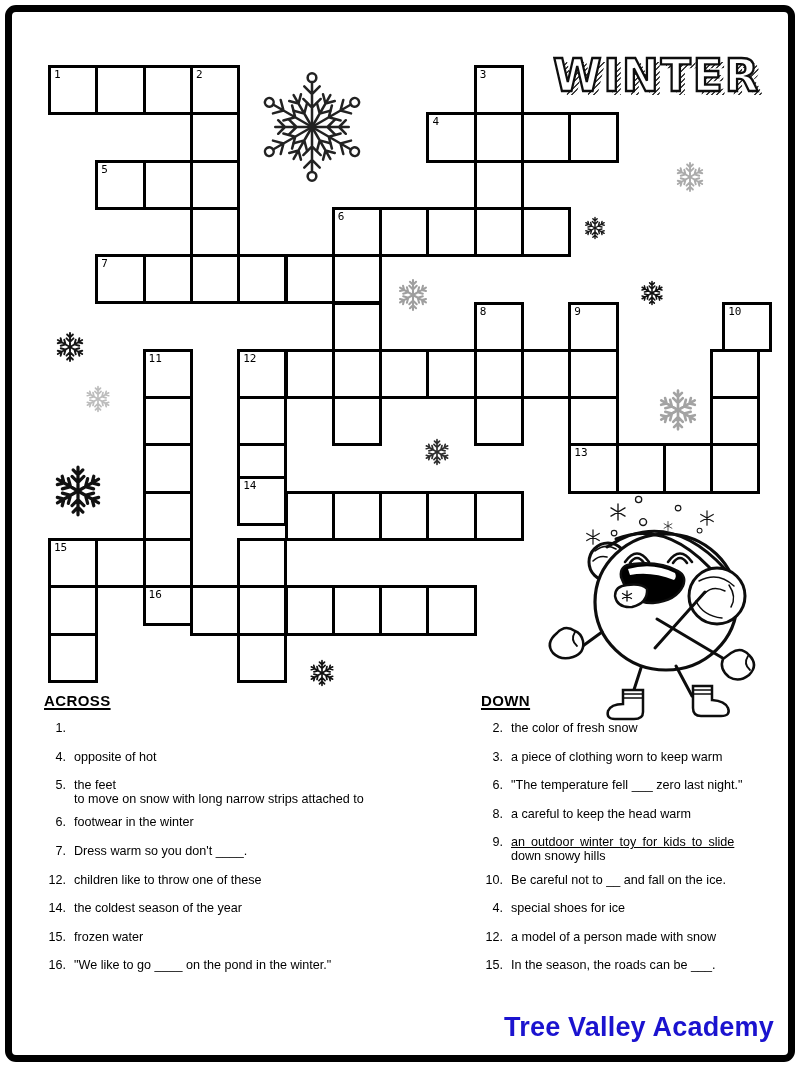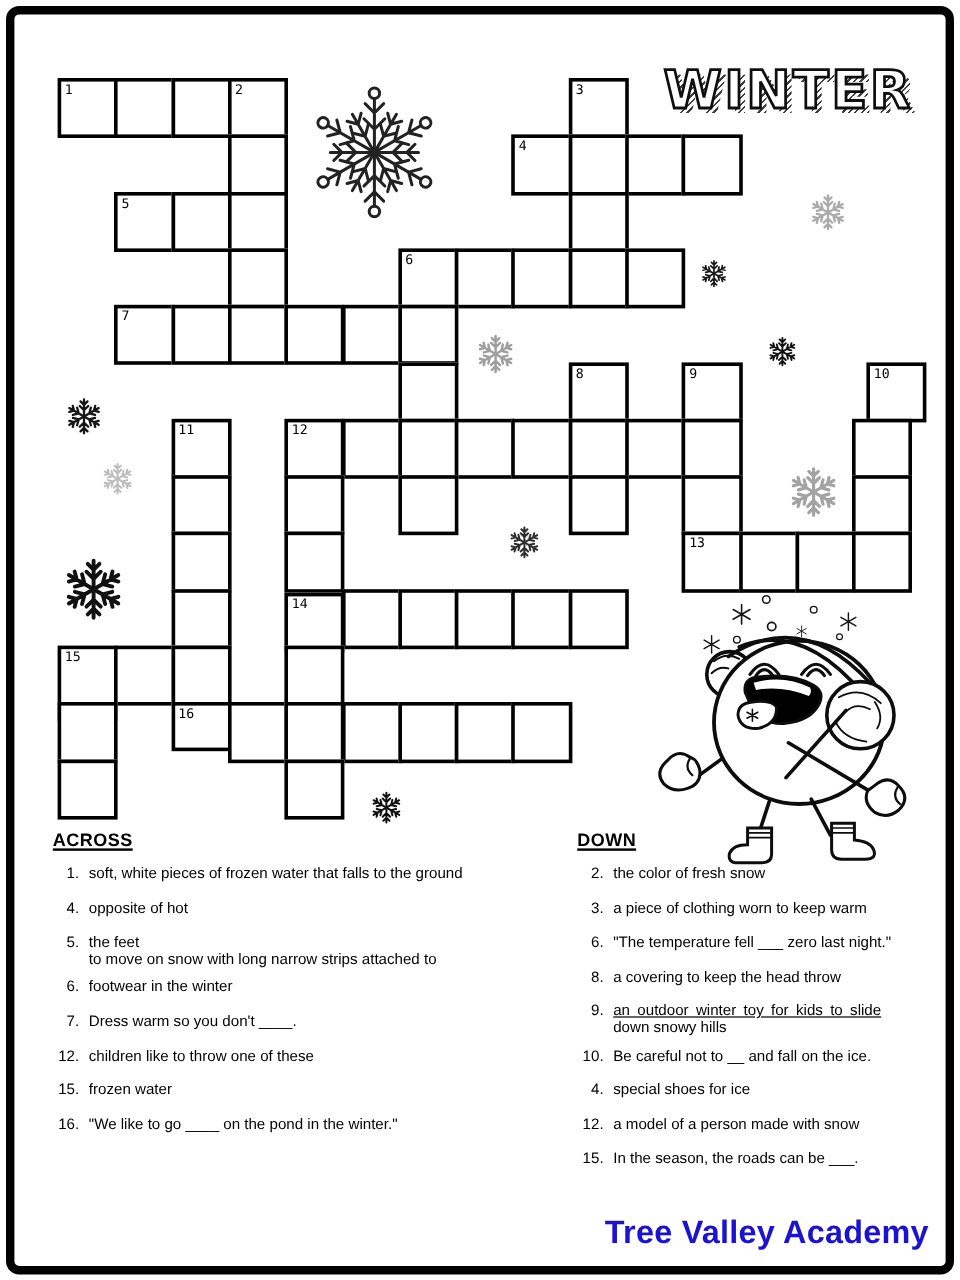--- a/index.html
+++ b/index.html
@@ -242,21 +242,21 @@
     <div class="cell" style="left: 710.2px; top: 396.1px; height: 50.3px; width: 50.3px;"></div>
     <div class="cell" style="left: 142.6px; top: 443.4px; height: 50.3px; width: 50.3px;"></div>
     <div class="cell" style="left: 237.2px; top: 443.4px; height: 50.3px; width: 50.3px;"></div>
     <div class="cell" style="left: 568.3px; top: 443.4px; height: 50.3px; width: 50.3px;">
       <span class="cn">13</span>
     </div>
     <div class="cell" style="left: 615.6px; top: 443.4px; height: 50.3px; width: 50.3px;"></div>
     <div class="cell" style="left: 662.9px; top: 443.4px; height: 50.3px; width: 50.3px;"></div>
     <div class="cell" style="left: 710.2px; top: 443.4px; height: 50.3px; width: 50.3px;"></div>
     <div class="cell" style="left: 142.6px; top: 490.7px; height: 50.3px; width: 50.3px;"></div>
-    <div class="cell" style="left: 237.2px; top: 494px; height: 50.3px; width: 50.3px; text-decoration: underline;">
+    <div class="cell" style="left: 237.2px; top: 476px; height: 50.3px; width: 50.3px; text-decoration: underline;">
       <span class="cn">14</span>
     </div>
     <div class="cell" style="left: 284.5px; top: 490.7px; height: 50.3px; width: 50.3px;"></div>
     <div class="cell" style="left: 331.8px; top: 490.7px; height: 50.3px; width: 50.3px;"></div>
     <div class="cell" style="left: 379.1px; top: 490.7px; height: 50.3px; width: 50.3px;"></div>
     <div class="cell" style="left: 426.4px; top: 490.7px; height: 50.3px; width: 50.3px;"></div>
     <div class="cell" style="left: 473.7px; top: 490.7px; height: 50.3px; width: 50.3px;"></div>
     <div class="cell" style="left: 48px; top: 538px; height: 63px; width: 50.3px;">
       <span class="cn">15</span>
     </div>
@@ -318,23 +318,20 @@
     <path d="M158,201 L177,201 L177,215 Q190,216 193,223 Q196,231 186,231 L166,231 Q158,231 158,223 Z" fill="#fff" stroke-width="2.5"></path>
     <path d="M159,205 L176,205 M159,209 L176,209" stroke-width="1.4"></path>
   </g>
 </svg>
 
 <div id="across-clues" class="clues">
   <div class="hdr">ACROSS</div>
   <div class="clue-list">
       <div class="clue">
         <div class="cnum">1.</div>
-        <div class="clines">
-          <div class="cline">soft, white pieces of frozen water that falls to the ground</div>
-        </div>
       </div>
       <div class="clue">
         <div class="cnum">4.</div>
         <div class="clines">
           <div class="cline">opposite of hot</div>
         </div>
       </div>
       <div class="clue multi">
         <div class="cnum">5.</div>
         <div class="clines">
@@ -351,20 +348,26 @@
       <div class="clue">
         <div class="cnum">7.</div>
         <div class="clines">
           <div class="cline">Dress warm so you don't ____.</div>
         </div>
       </div>
       <div class="clue">
         <div class="cnum">12.</div>
         <div class="clines">
           <div class="cline">children like to throw one of these</div>
+        </div>
+      </div>
+      <div class="clue">
+        <div class="cnum">14.</div>
+        <div class="clines">
+          <div class="cline">the coldest season of the year</div>
         </div>
       </div>
       <div class="clue">
         <div class="cnum">15.</div>
         <div class="clines">
           <div class="cline">frozen water</div>
         </div>
       </div>
       <div class="clue">
         <div class="cnum">16.</div>
@@ -392,21 +395,21 @@
       </div>
       <div class="clue">
         <div class="cnum">6.</div>
         <div class="clines">
           <div class="cline">"The temperature fell ___ zero last night."</div>
         </div>
       </div>
       <div class="clue">
         <div class="cnum">8.</div>
         <div class="clines">
-          <div class="cline">a covering to keep the head throw</div>
+          <div class="cline">a careful to keep the head warm</div>
         </div>
       </div>
       <div class="clue multi">
         <div class="cnum">9.</div>
         <div class="clines">
           <div class="cline" style="word-spacing: 2.6px; text-decoration: underline;">an outdoor winter toy for kids to slide</div>
           <div class="cline">down snowy hills</div>
         </div>
       </div>
       <div class="clue">

